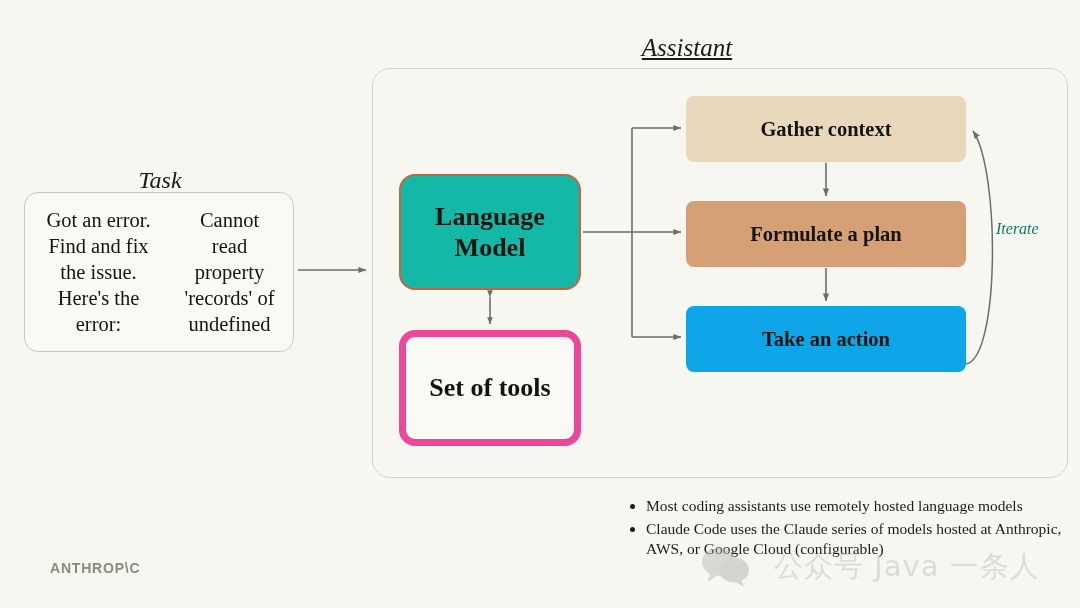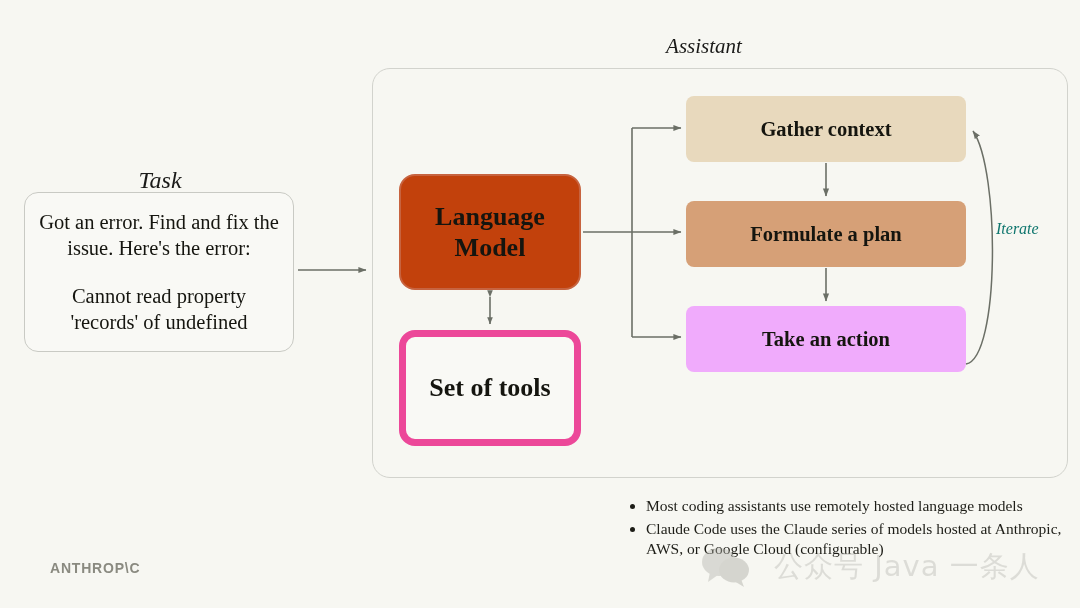--- a/index.html
+++ b/index.html
@@ -42,64 +42,65 @@
     height: 160px;
     border: 1px solid #c9cac4;
     border-radius: 14px;
     background: #f9f9f5;
     box-sizing: border-box;
   }
   #task-box-inner {
     position: absolute;
     inset: 0;
     display: flex;
-    flex-direction: column;
+    flex-direction: row;
     align-items: center;
     justify-content: center;
     gap: 22px;
     padding: 0 14px;
     box-sizing: border-box;
   }
   .task-para {
     font-size: 20.5px;
     line-height: 1.27;
     text-align: center;
     color: #15150f;
   }
 
   
   #assistant-label {
-    left: 584px;
+    left: 567px;
     top: 34px;
     width: 240px;
     text-align: center;
     font-style: italic;
-    font-size: 21px;
+    font-size: 25px;
     color: #1a1a18;
+    text-decoration: underline;
   }
   #assistant-box {
     left: 372px;
     top: 68px;
     width: 696px;
     height: 410px;
     border: 1px solid #d2d3cd;
     border-radius: 18px;
     background: transparent;
     box-sizing: border-box;
   }
 
   
   #language-model-box {
     left: 399px;
     top: 174px;
     width: 182px;
     height: 116px;
     border: 2px solid #c7633f;
     border-radius: 16px;
-    background: #c2410c;
+    background: #14b8a6;
     box-sizing: border-box;
   }
   #set-of-tools-box {
     left: 399px;
     top: 330px;
     width: 182px;
     height: 116px;
     border: 7px solid #ec4899;
     border-radius: 16px;
     background: #f9f9f5;
@@ -224,21 +225,21 @@
   </div>
 
   <div class="stage-box center-text" id="stage-plan" style="background: rgb(214, 160, 119);">
     <span class="stage-label">Formulate a plan</span>
   </div>
 
   <div class="stage-box center-text" id="stage-gather" style="background: rgb(232, 217, 189);">
     <span class="stage-label">Gather context</span>
   </div>
 
-  <div class="stage-box center-text" id="stage-action" style="background: #f0abfc;">
+  <div class="stage-box center-text" id="stage-action" style="background: #0ea5e9;">
     <span class="stage-label">Take an action</span>
   </div>
 
   <div class="abs" id="iterate-label">Iterate</div>
 
   <svg id="arrows" viewBox="0 0 1080 608">
     <defs>
       <marker id="ah" markerWidth="9" markerHeight="9" refX="7.6" refY="3.6" orient="auto" markerUnits="userSpaceOnUse">
         <path d="M0,0.5 L8,3.6 L0,6.7 z" fill="#6b6f66"></path>
       </marker>

